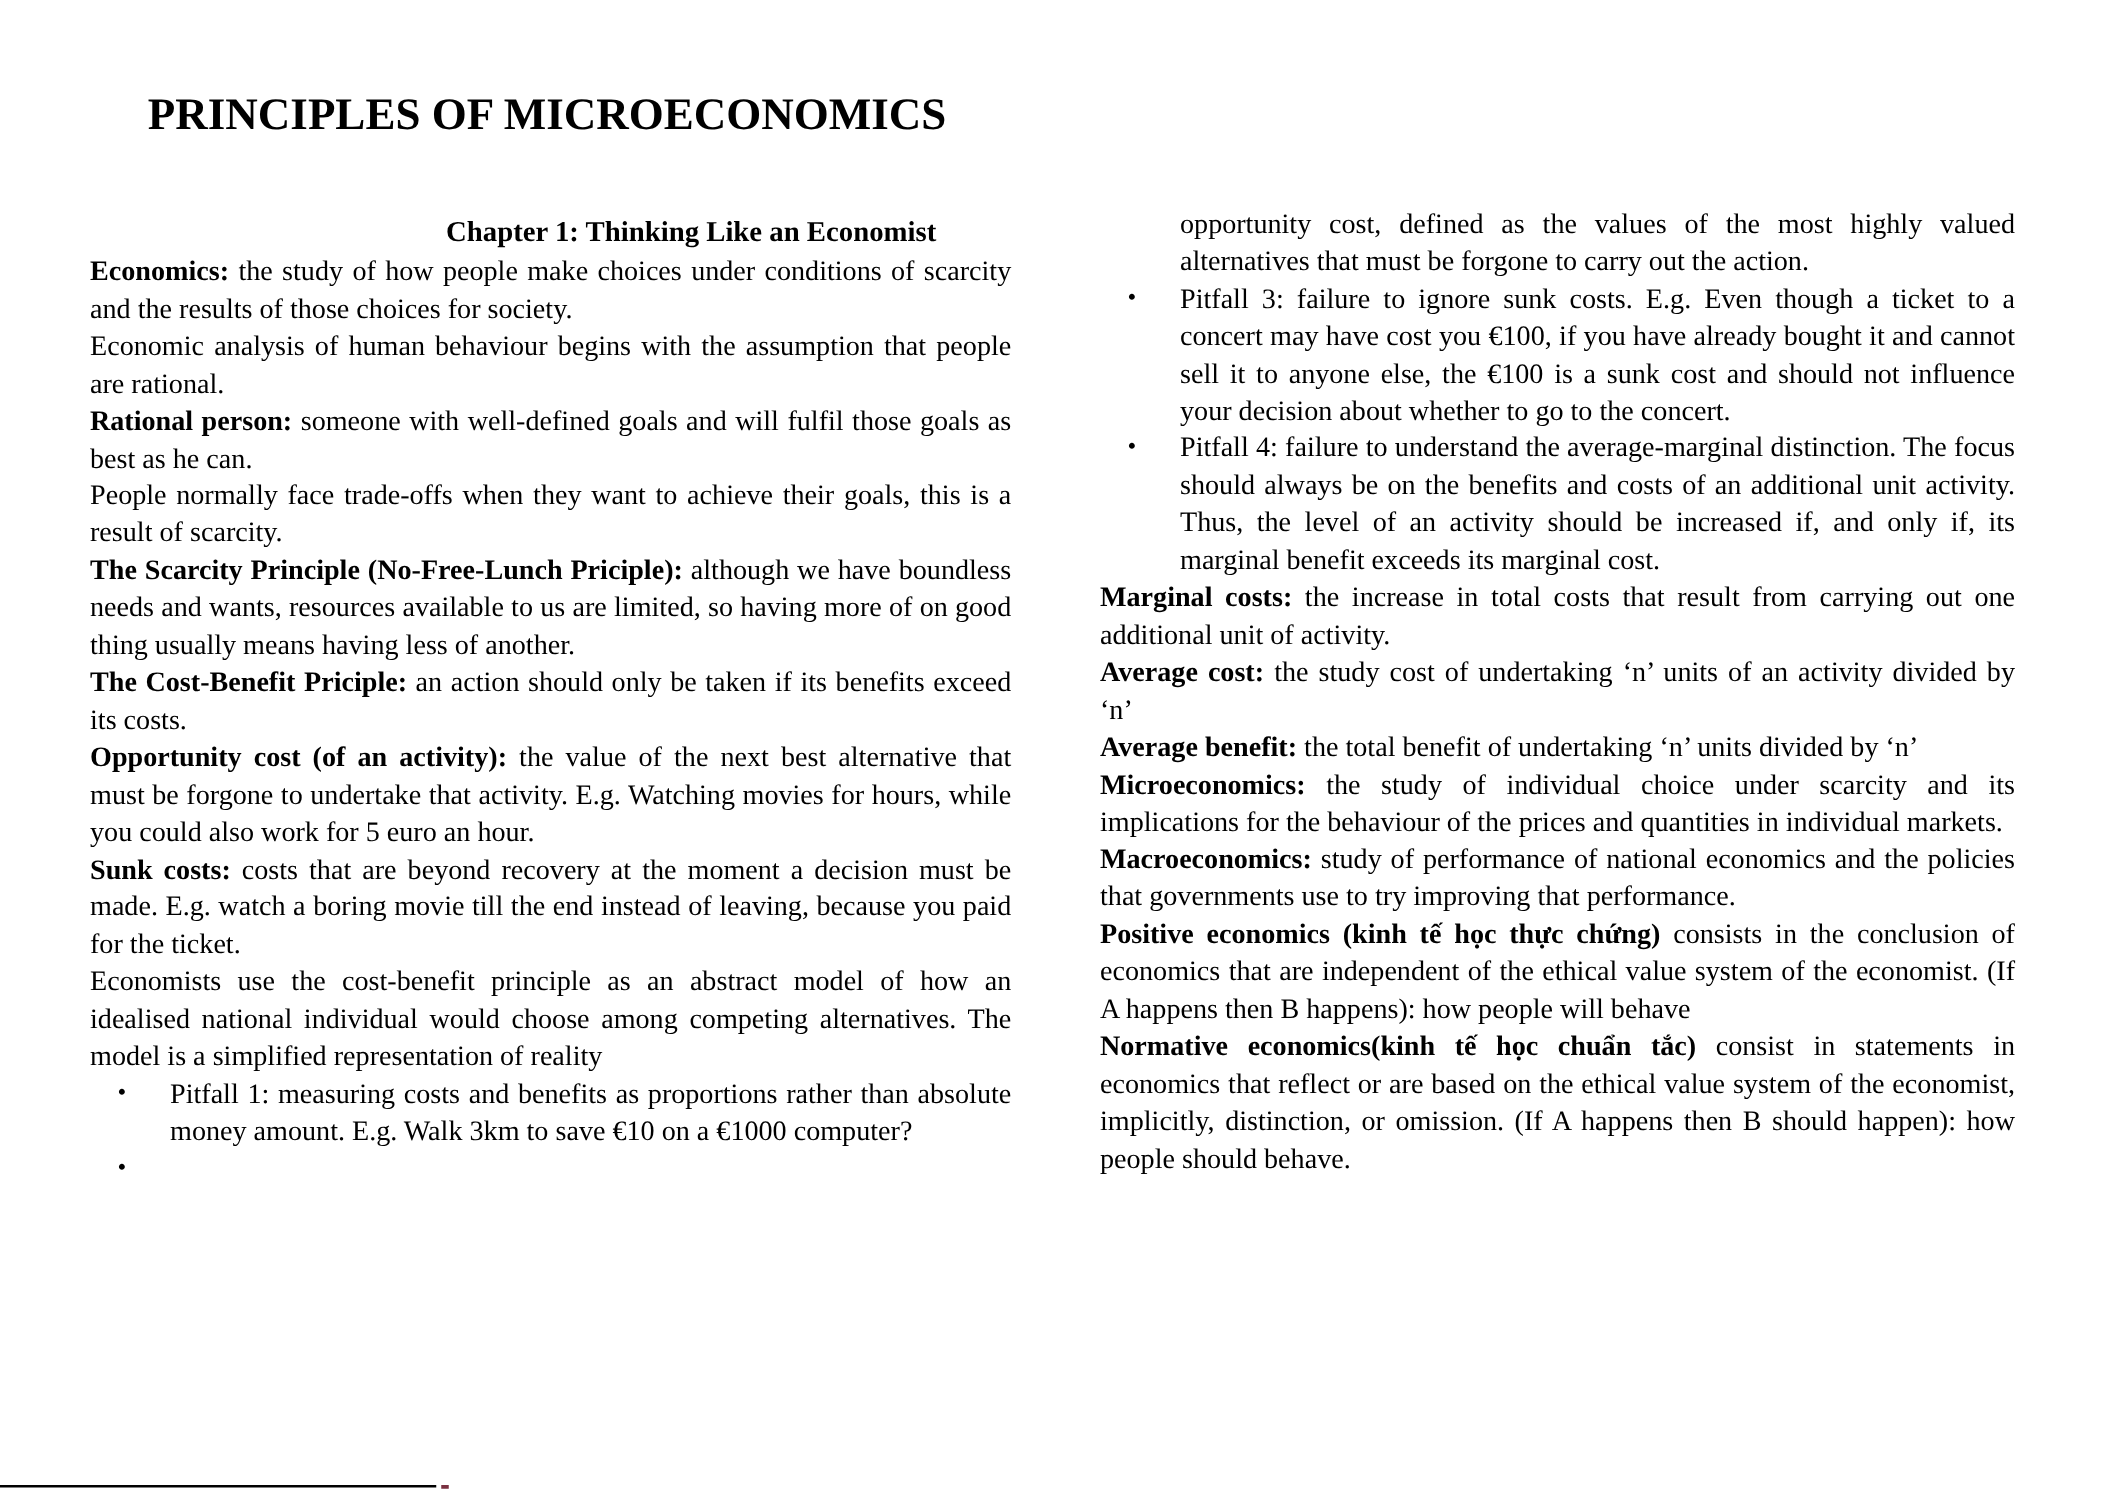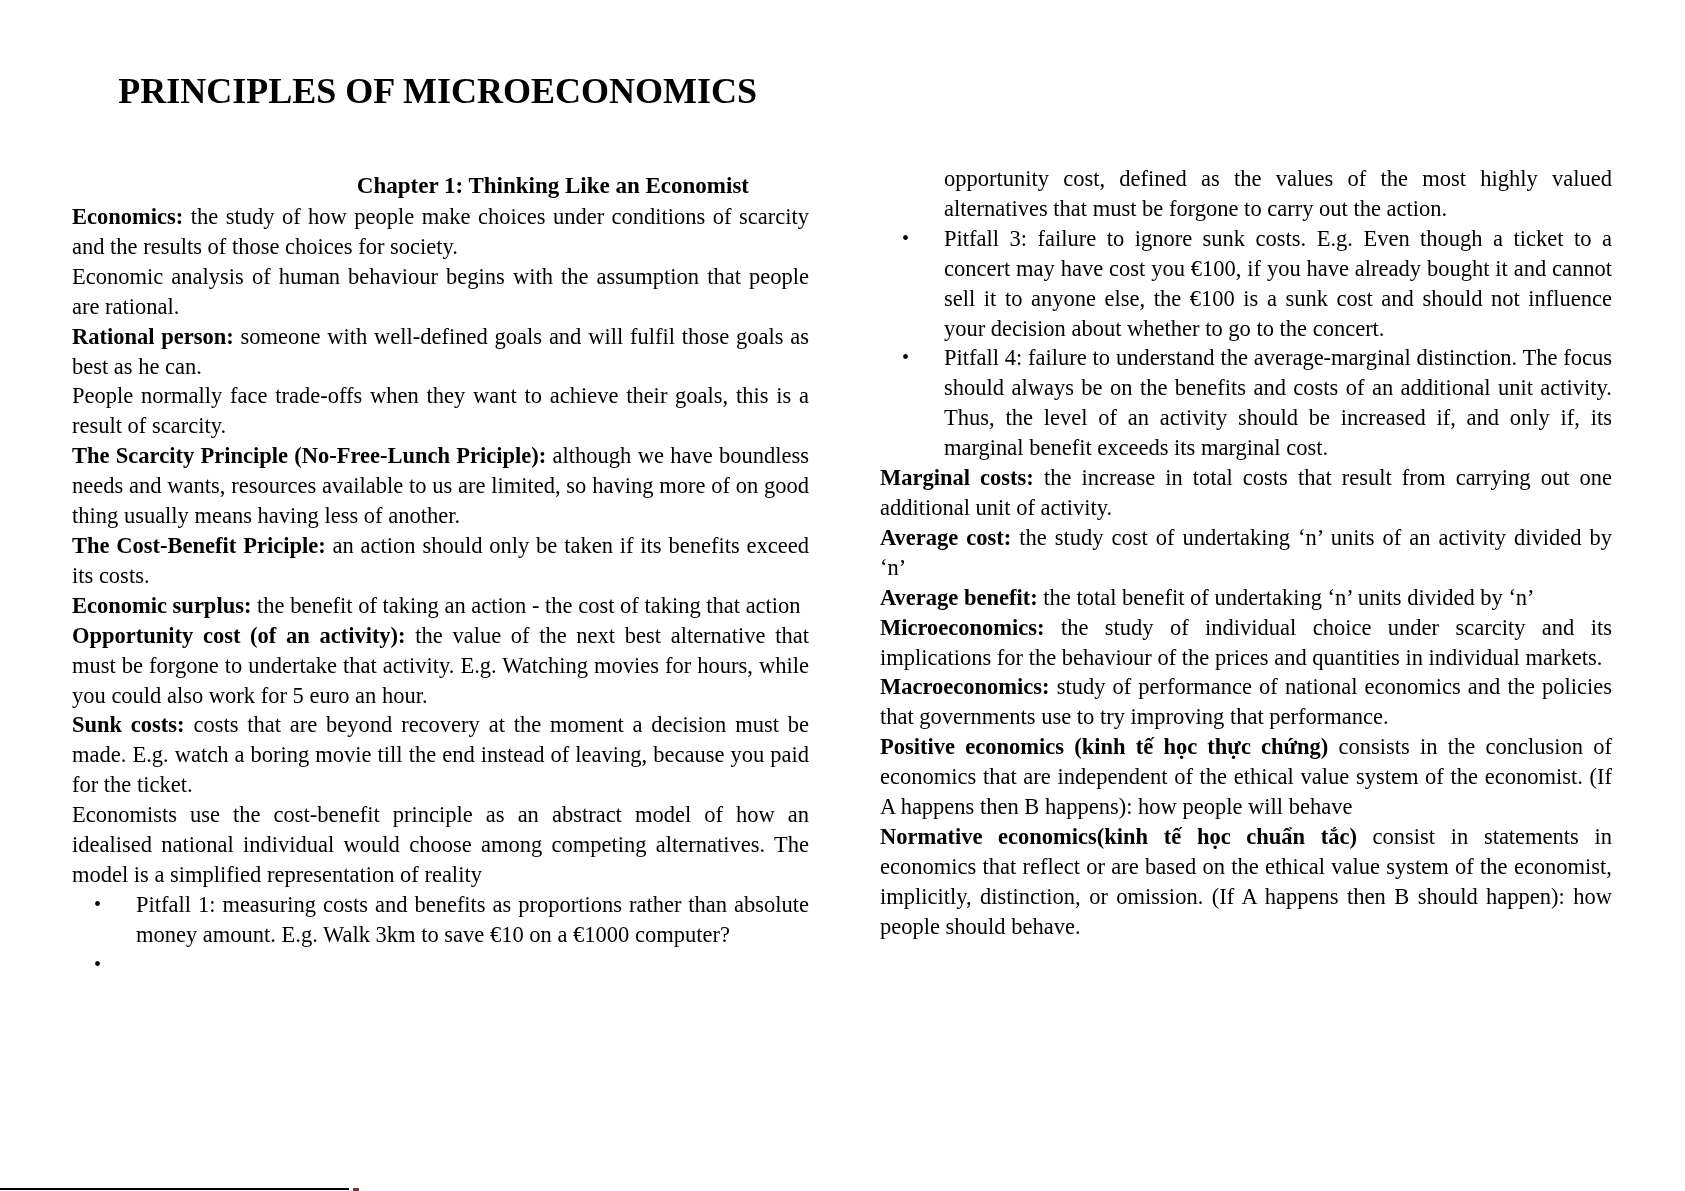--- a/index.html
+++ b/index.html
@@ -45,21 +45,20 @@
 <div class="title">PRINCIPLES OF MICROECONOMICS</div>
 <div class="chapter">Chapter 1: Thinking Like an Economist</div>
 
 <div class="col col-left">
   <p class="para"><b>Economics:</b><span> the study of how people make choices under conditions of scarcity and the results of those choices for society.</span></p>
   <p class="para"><span>Economic analysis of human behaviour begins with the assumption that people are rational.</span></p>
   <p class="para"><b>Rational person:</b><span> someone with well-defined goals and will fulfil those goals as best as he can.</span></p>
   <p class="para"><span>People normally face trade-offs when they want to achieve their goals, this is a result of scarcity.</span></p>
   <p class="para"><b>The Scarcity Principle (No-Free-Lunch Priciple):</b><span> although we have boundless needs and wants, resources available to us are limited, so having more of on good thing usually means having less of another.</span></p>
   <p class="para"><b>The Cost-Benefit Priciple:</b><span> an action should only be taken if its benefits exceed its costs.</span></p>
-  <p class="para"><b>Economic surplus:</b><span> the benefit of taking an action - the cost of taking that action</span></p>
   <p class="para"><b>Opportunity cost (of an activity):</b><span> the value of the next best alternative that must be forgone to undertake that activity. E.g. Watching movies for hours, while you could also work for 5 euro an hour.</span></p>
   <p class="para"><b>Sunk costs:</b><span> costs that are beyond recovery at the moment a decision must be made. E.g. watch a boring movie till the end instead of leaving, because you paid for the ticket.</span></p>
   <p class="para"><span>Economists use the cost-benefit principle as an abstract model of how an idealised national individual would choose among competing alternatives. The model is a simplified representation of reality</span></p>
   <ul class="bullets">
     <li><span class="dot">•</span><span>Pitfall 1: measuring costs and benefits as proportions rather than absolute money amount. E.g. Walk 3km to save €10 on a €1000 computer?</span></li>
     <li><span class="dot">•</span></li>
   </ul>
 </div>
 
 <div class="col col-right">

